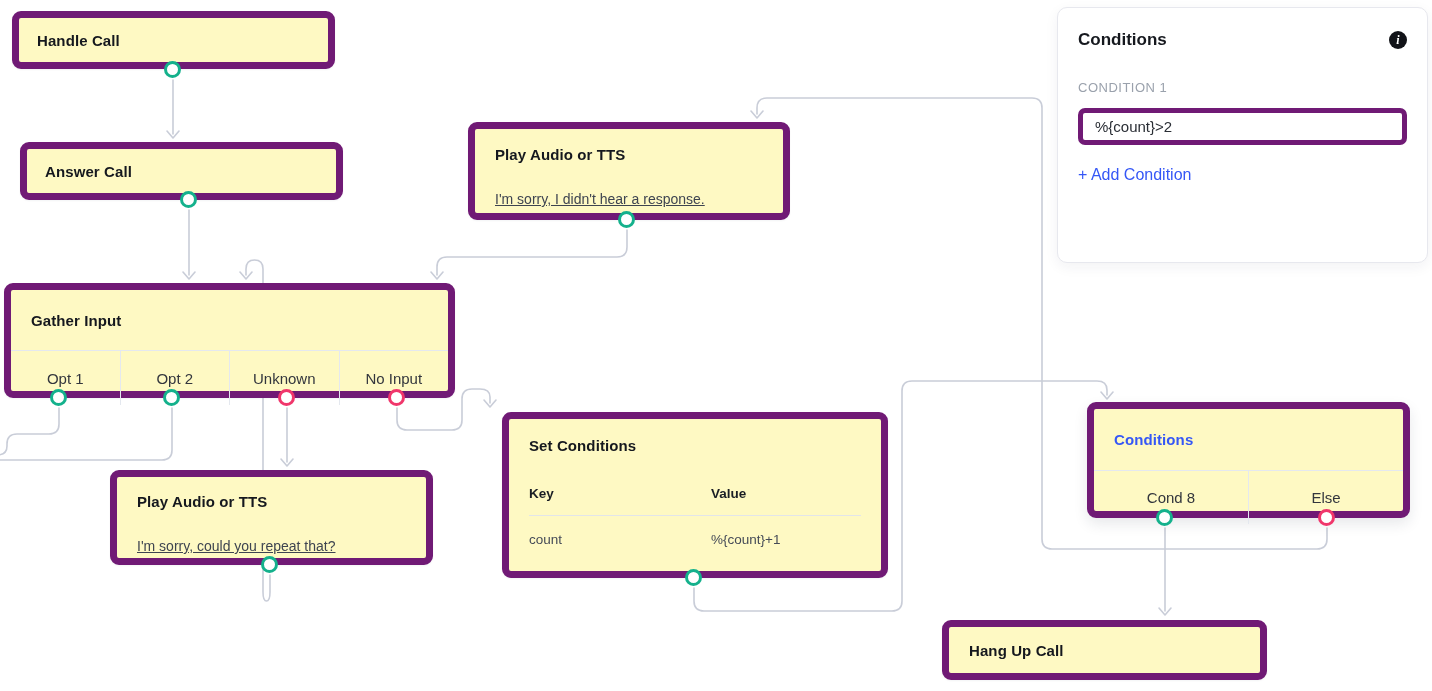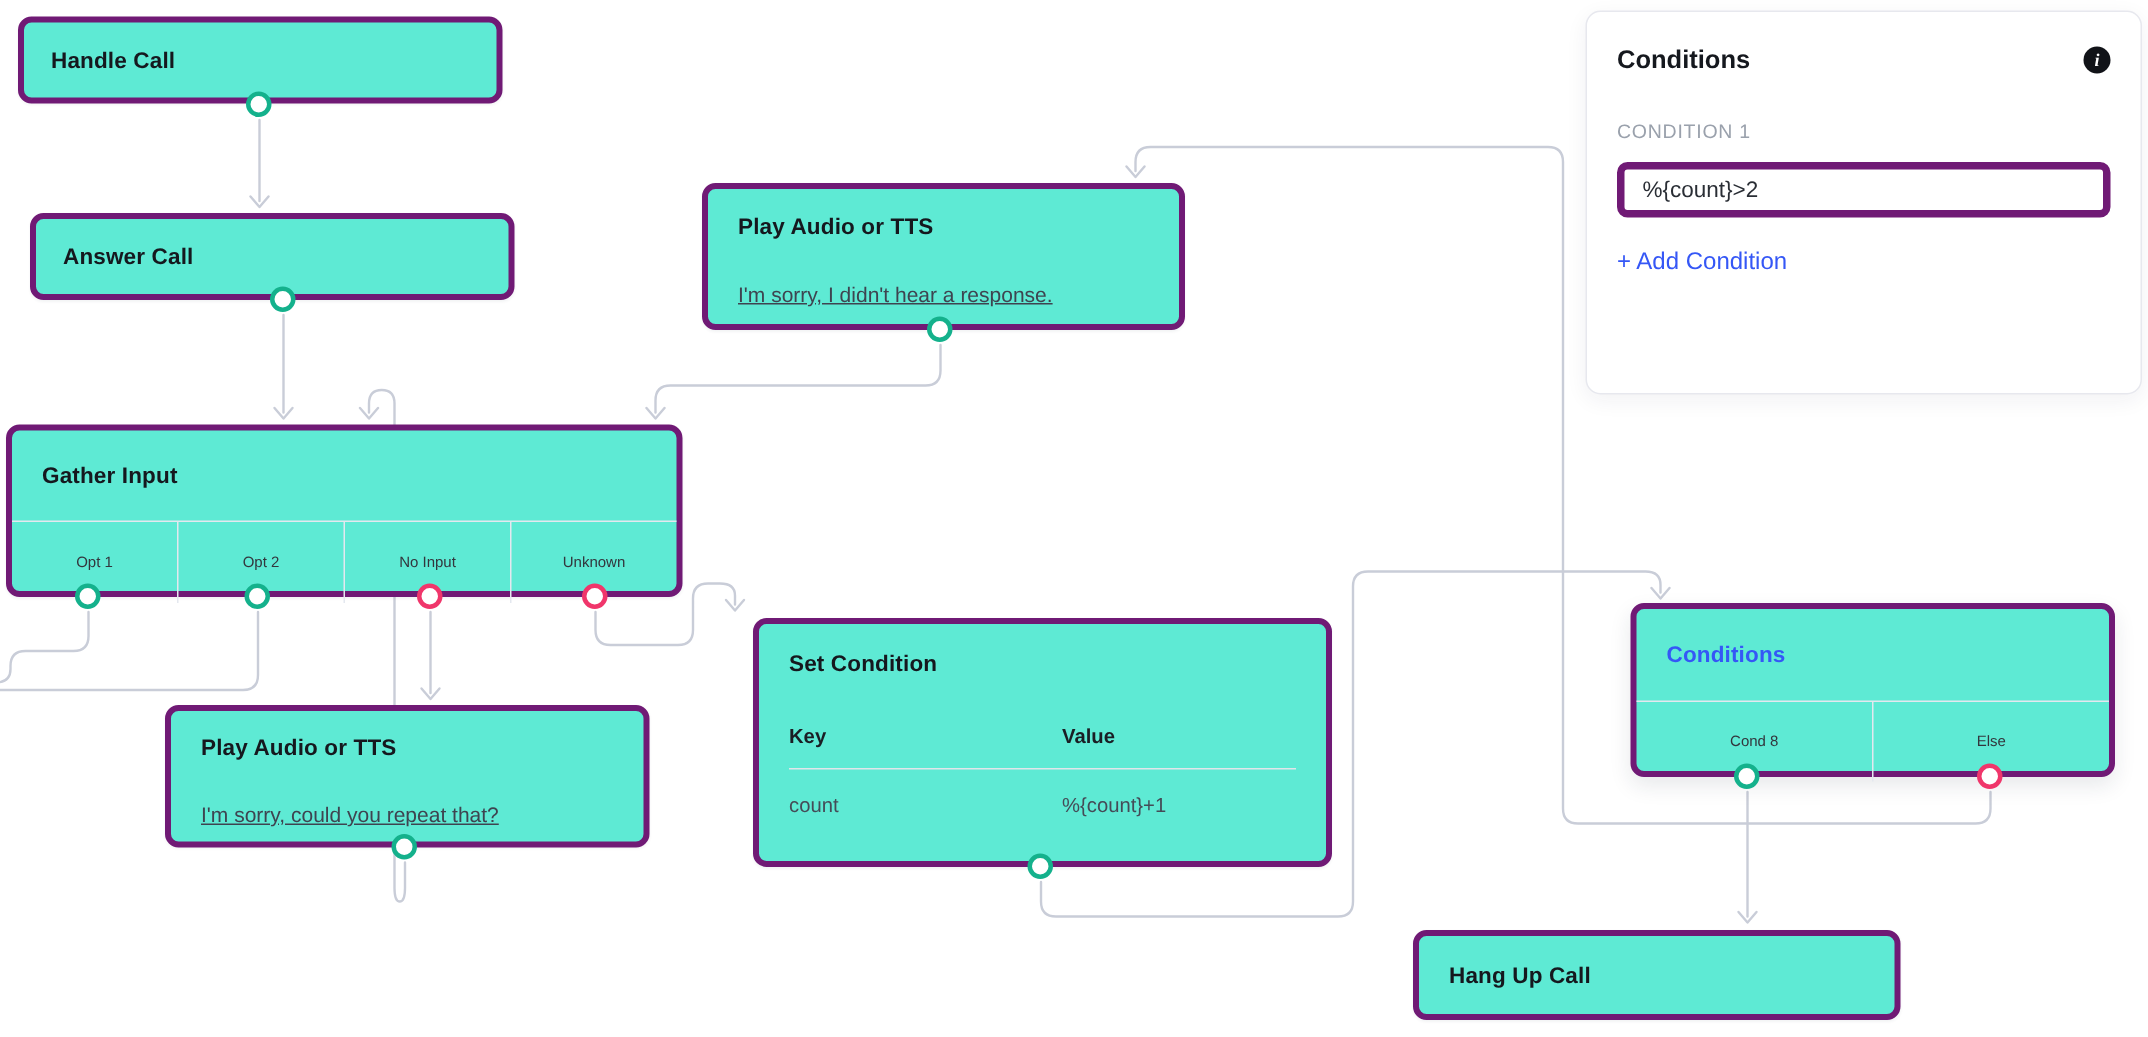--- a/index.html
+++ b/index.html
@@ -4,37 +4,37 @@
 <style>
   html,body { margin:0; padding:0; background:#ffffff; }
   #canvas {
     position:relative; width:1432px; height:691px; overflow:hidden;
     font-family:"Liberation Sans", sans-serif; background:#ffffff;
   }
   #edge-layer { position:absolute; left:0; top:0; z-index:1; }
   .edge { fill:none; stroke:var(--edge,#c9cdd8); stroke-width:1.6; stroke-linecap:round; stroke-linejoin:round; }
 
   .node {
-    position:absolute; z-index:2; background:#5eead4;
-    border:4px solid #701a75; border-radius:9px;
+    position:absolute; z-index:2; background:#fef9c3;
+    border:7px solid #701a75; border-radius:9px;
     box-shadow:0 1px 2px rgba(20,30,60,.05);
     box-sizing:border-box;
   }
   .node-title {
     font-size:15px; font-weight:700; color:#15181e; letter-spacing:.1px;
   }
   .simple-node { display:flex; align-items:center; padding-left:18px; }
   .pad-node { padding:17px 20px 0 20px; }
   .node-msg { font-size:14px; color:#3e4450; margin-top:28px;text-decoration:underline; }
 
   .section-head { height:60px; display:flex; align-items:center; padding-left:20px; box-sizing:border-box; }
   .out-row { display:flex; border-top:1px solid #e4e8ef; }
   .out-cell {
     flex:1; display:flex; align-items:center; justify-content:center;
-    font-size:10px; color:#33363d; box-sizing:border-box;
+    font-size:15px; color:#33363d; box-sizing:border-box;
   }
   .out-cell + .out-cell { border-left:1px solid #e4e8ef; }
   .gather .out-row { height:54px; }
   .cond-node .section-head { height:61px; }
   .cond-node .out-row { height:53px; }
   .cond-node { box-shadow:0 6px 14px rgba(25,35,60,.10); }
   .blue-title { color:var(--accent,#3557f6); }
 
   .kv-grid { display:grid; grid-template-columns:182px 1fr; margin-top:32px; }
   .kv-head { font-size:13.5px; font-weight:700; color:#1a1e24; }
@@ -105,32 +105,32 @@
     <div class="node-msg">I'm sorry, I didn't hear a response.</div>
   </div>
 
   <div class="node gather" style="left:4px; top:283px; width:451px; height:115px;">
     <div class="section-head">
       <div class="node-title">Gather Input</div>
     </div>
     <div class="out-row">
       <div class="out-cell">Opt 1</div>
       <div class="out-cell">Opt 2</div>
+      <div class="out-cell">Unknown</div>
       <div class="out-cell">No Input</div>
-      <div class="out-cell">Unknown</div>
     </div>
   </div>
 
   <div class="node" style="left:110px; top:470px; width:323px; height:95px; padding:16px 20px 0 20px;">
     <div class="node-title">Play Audio or TTS</div>
     <div class="node-msg">I'm sorry, could you repeat that?</div>
   </div>
 
   <div class="node" style="left:502px; top:412px; width:386px; height:166px; padding:18px 20px 0 20px;">
-    <div class="node-title">Set Condition</div>
+    <div class="node-title">Set Conditions</div>
     <div class="kv-grid">
       <div class="kv-head">Key</div>
       <div class="kv-head">Value</div>
     </div>
     <hr class="kv-divider">
     <div class="kv-grid" style="margin-top:0;">
       <div class="kv-val">count</div>
       <div class="kv-val">%{count}+1</div>
     </div>
   </div>

